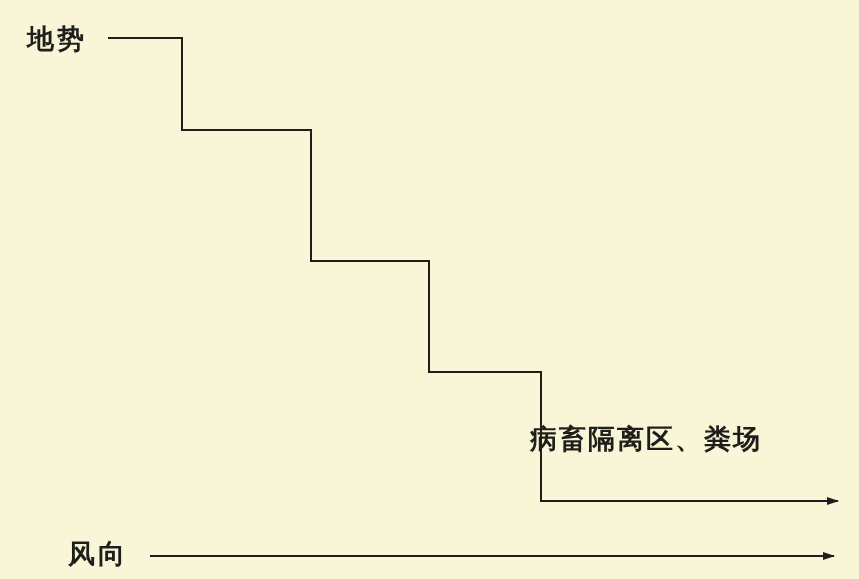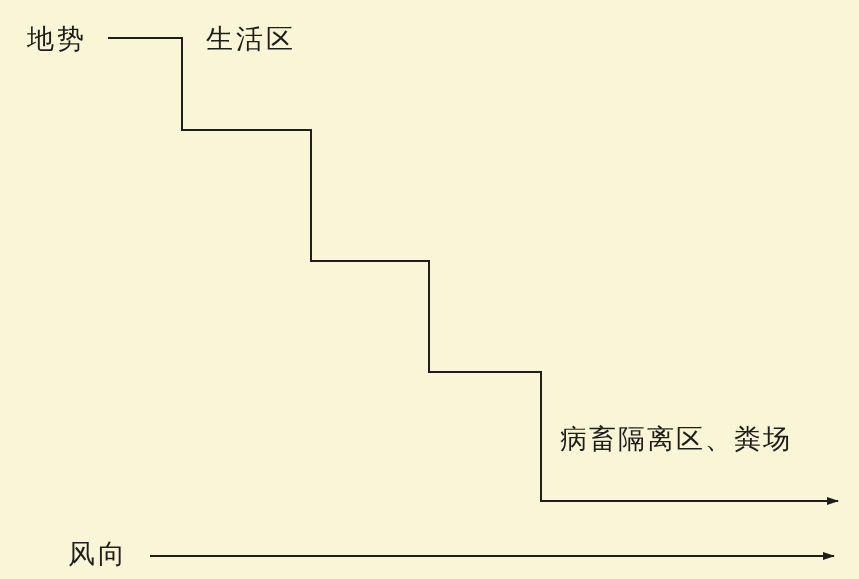--- a/index.html
+++ b/index.html
@@ -2,21 +2,21 @@
 <html><head>
   <meta charset="utf-8">
   <style>
     html, body { margin: 0; padding: 0; }
     body {
       width: 859px; height: 579px; overflow: hidden;
       background: #f9f6d8;
       font-family: "DejaVu Sans", sans-serif;
       position: relative;
     }
-    .canvas { position: absolute; left: 0; top: 0; width: 859px; height: 421px; }
+    .canvas { position: absolute; left: 0; top: 0; width: 859px; height: 421px; font-weight: bold; }
     .label {
       position: absolute;
       font-size: 27px;
       color: #1e1e1a;
       letter-spacing: 3px;
       white-space: nowrap;
       line-height: 1;
     }
     svg { position: absolute; left: 0; top: 0; }
   </style>
@@ -30,16 +30,15 @@
         <path d="M0,1 L12,5 L0,9 Z" fill="#1e1e1a"></path>
       </marker>
     </defs>
 
     <polyline points="108,38 182,38 182,130 311,130 311,261 429,261 429,372 541,372 541,501 838,501" fill="none" stroke="#1e1e1a" stroke-width="2" marker-end="url(#arrow)"></polyline>
 
     <line x1="150" y1="556" x2="834" y2="556" stroke="#1e1e1a" stroke-width="2" marker-end="url(#arrow)"></line>
   </svg>
 
   <div class="label" style="left:27px; top:25px;">地势</div>
-  <div class="label" style="left:206px; top:25px;">生活区</div>
-  <div class="label" style="left:560px; top:425px; letter-spacing:2px;text-align:right;">病畜隔离区、粪场</div>
+  <div class="label" style="left:530px; top:425px; letter-spacing:2px;text-align:right;">病畜隔离区、粪场</div>
   <div class="label" style="left:68px; top:540px;">风向</div>
 </div>
 
 </body></html>

